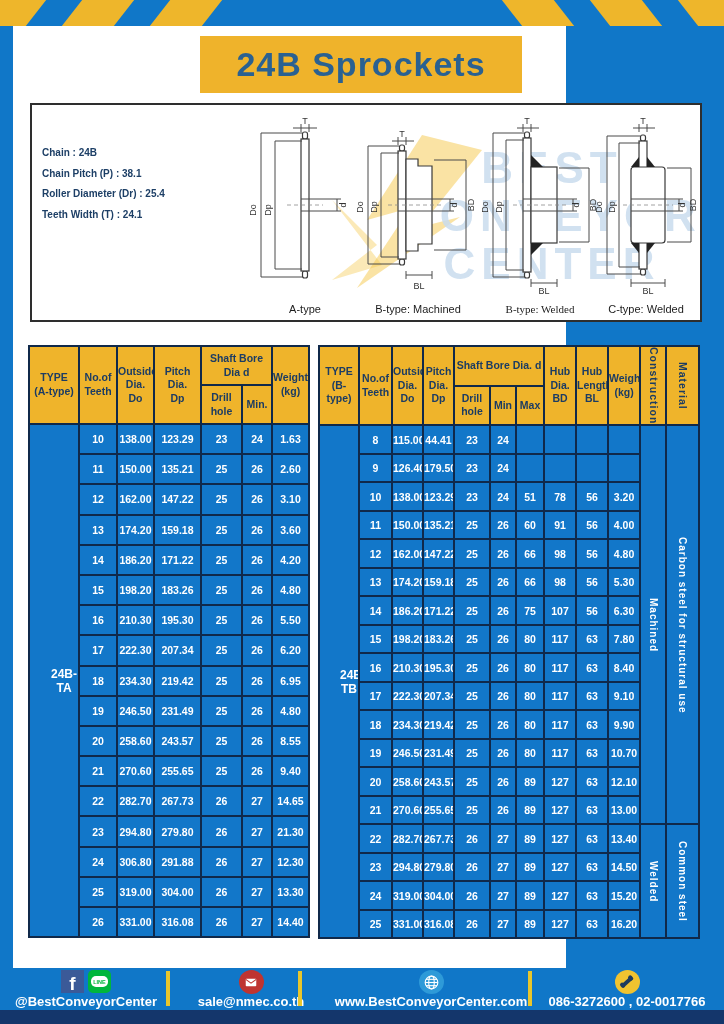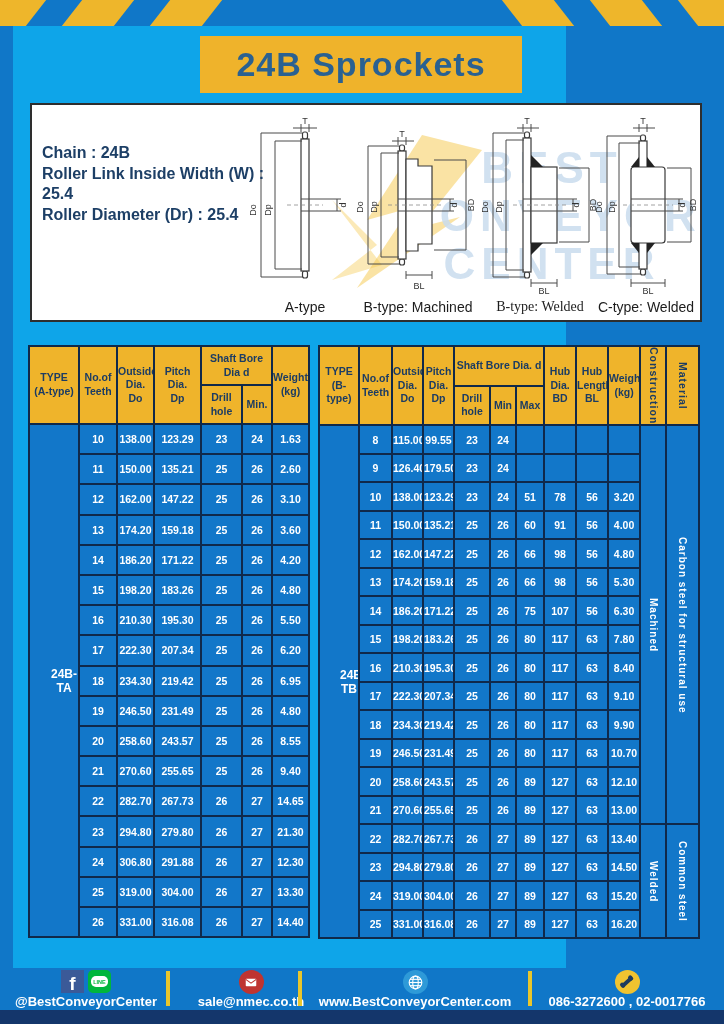--- a/index.html
+++ b/index.html
@@ -13,40 +13,40 @@
   .stripes { position:absolute; top:0; height:26px; width:270px; overflow:hidden; }
   .stripes-left { left:0; }
   .stripes-right { right:0; }
   .stripe { position:absolute; top:-5px; height:36px; width:52px; background:#eeb62b; }
   .stripes-left .stripe { transform:skewX(-38deg); }
   .stripes-right .stripe { transform:skewX(38deg); }
   .stripes-left .s1 { left:-16px; } .stripes-left .s2 { left:72px; } .stripes-left .s3 { left:160px; }
   .stripes-right .s1 { right:-16px; } .stripes-right .s2 { right:72px; } .stripes-right .s3 { right:160px; }
 
   
-  .page { position:absolute; left:13px; top:26px; width:553px; height:942px; background:#0ea5e9; }
+  .page { position:absolute; left:13px; top:26px; width:553px; height:942px; background:#ffffff; }
 
   .banner {
     position:absolute; left:187px; top:10px; width:322px; height:57px;
     background:#efb32b; display:flex; align-items:center; justify-content:center;
     color:#2a6191; font-size:34px; font-weight:bold; letter-spacing:1px;
   }
 
   
   .panel { position:absolute; left:17px; top:77px; width:668px; height:215px; background:#ffffff; border:2px solid #2e2e2e; }
   .watermark { position:absolute; left:0; top:0; z-index:0; }
   .specs { position:absolute; left:10px; top:38px; width:235px; z-index:2;
-           color:#1d3f66; font-weight:bold; font-size:16px; line-height:20.5px; }
+           color:#1d3f66; font-weight:bold; font-size:10px; line-height:20.5px; }
   .slot { position:absolute; top:10px; z-index:1; }
   .slot svg { display:block; }
   .slot-a  { left:213px; width:120px; }
   .slot-b1 { left:322px; width:128px; }
   .slot-b2 { left:447px; width:122px; }
   .slot-c  { left:563px; width:102px; }
-  .dlabel { position:absolute; bottom:5px; z-index:2; text-align:center; font-size:14px; color:#1c1c1c; }
+  .dlabel { position:absolute; bottom:5px; z-index:2; text-align:center; font-size:11px; color:#1c1c1c; }
   .dlabel-a  { left:213px; width:120px; }
   .dlabel-b1 { left:318px; width:136px; }
   .dlabel-b2 { left:447px; width:122px;font-family:Liberation Serif, serif; }
   .dlabel-c  { left:558px; width:112px;margin-top:20px; }
   .dim { font-size:9px; fill:#333; }
   .ln { stroke:#4a4a4a; stroke-width:1; fill:none; }
   .shape { stroke:#3a3a3a; stroke-width:1.2; fill:#ffffff; }
   .fillet { fill:#222; }
   .cl { stroke:#8a8a8a; stroke-width:0.8; stroke-dasharray:4 3; fill:none; }
 
@@ -63,21 +63,21 @@
   .type-cell { font-size:12px;padding-left:20px; }
   th.vert, td.vert-cell { writing-mode:vertical-rl; letter-spacing:1px; }
   td.vert-cell { font-size:10px; }
 
   
   .footer { position:absolute; left:0; top:968px; width:724px; height:42px; background:#1077c8; }
   .bottom-strip { position:absolute; left:0; top:1010px; width:724px; height:14px; background:#14366b; }
   .fgroup { position:absolute; top:2px; height:39px; display:flex; flex-direction:column; align-items:center; justify-content:space-between; }
   .fg1 { left:8px;  width:156px; }
   .fg2 { left:192px; width:118px; }
-  .fg3 { left:308px; width:214px; }
+  .fg3 { left:324px; width:214px; }
   .fg4 { left:538px; width:178px; }
   .fdivider { position:absolute; top:3px; width:4px; height:35px; background:#e9c62c; }
   .fd1 { left:166px; } .fd2 { left:298px; } .fd3 { left:528px; }
   .ftext { color:#ffffff; font-size:13px; font-weight:bold; white-space:nowrap; }
   .icon-row { display:flex; gap:4px; align-items:center; }
   .fb-icon { width:23px; height:23px; background:#3b5a98; color:#fff; font-weight:bold; font-size:19px;
              display:flex; align-items:flex-end; justify-content:center; line-height:0.95; }
   .line-icon { width:23px; height:23px; background:#00b63c; border-radius:5px; display:flex; align-items:center; justify-content:center; }
   .line-bubble { width:17px; height:11px; background:#fff; border-radius:5px; color:#00b63c; font-size:5.5px; font-weight:bold;
                  display:flex; align-items:center; justify-content:center; }
@@ -115,22 +115,23 @@
       <path d="M300 95 L345 140 L300 175 L350 160 Z" fill="#f5c84a" opacity="0.4"></path>
       <g font-family="Liberation Sans, sans-serif" font-weight="bold" font-size="44" fill="#c9dcee" opacity="0.85" letter-spacing="6" text-anchor="middle">
         <text x="520" y="78">BEST</text>
         <text x="520" y="126">CONVEYOR</text>
         <text x="520" y="174">CENTER</text>
       </g>
     </svg>
 
     <div class="specs">
       <div>Chain  : 24B</div>
-      <div>Roller Link Inside Width (W)  :  25.4</div>
+      <div>Chain Pitch (P)  :  38.1</div>
       <div>Roller Diameter (Dr)  : 25.4</div>
+      <div>Teeth Width (T)  :  24.1</div>
     </div>
 
     <div class="slot slot-a">
       <svg width="120" height="180" viewBox="0 0 120 180">
         <text class="dim" x="60" y="9" text-anchor="middle">T</text>
         <line class="ln" x1="48" y1="13" x2="72" y2="13"></line>
           <line class="ln" x1="56" y1="9" x2="56" y2="17"></line>
           <line class="ln" x1="64" y1="9" x2="64" y2="17"></line>
         <rect class="shape" x="57.5" y="17" width="5" height="7" rx="2"></rect>
         <rect class="shape" x="57.5" y="156" width="5" height="7" rx="2"></rect>
@@ -487,21 +488,21 @@
         <th>Drill hole</th>
         <th>Min</th>
         <th>Max</th>
       </tr>
     </thead>
     <tbody>
         <tr>
           <td rowspan="18" class="type-cell">24B-TB</td>
           <td>8</td>
           <td>115.00</td>
-          <td>99.55</td>
+          <td>44.41</td>
           <td>23</td>
           <td>24</td>
           <td></td>
           <td></td>
           <td></td>
           <td></td>
           <td rowspan="14" class="vert-cell">Machined</td>
           <td rowspan="14" class="vert-cell">Carbon  steel  for  structural use</td>
         </tr>
         <tr>

